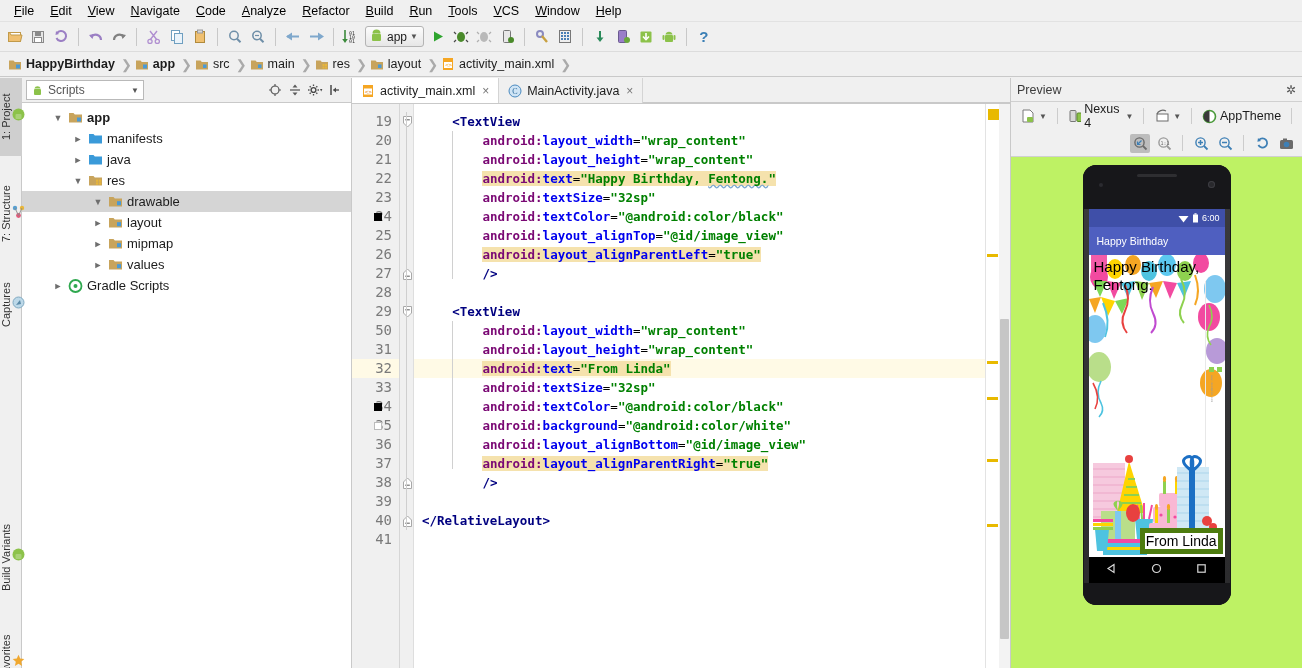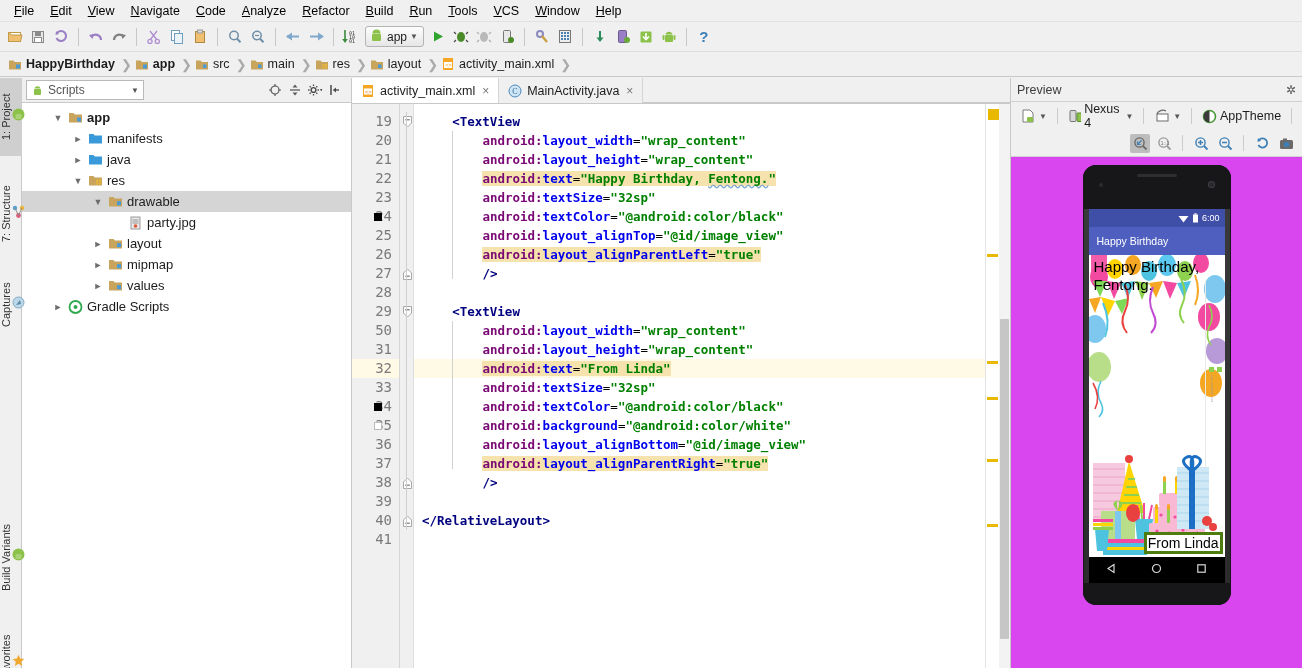--- a/index.html
+++ b/index.html
@@ -132,21 +132,21 @@
   .pvhead .gear { margin-left:auto; font-size:12px; color:#555; }
   .pvtb { height:28px; display:flex; align-items:center; gap:3px; padding:0 6px; }
   .pvchip { display:flex; align-items:center; gap:3px; font-size:12.5px; padding:0 3px; }
   .pvcaret { font-size:8px; color:#555; }
   .pvsep { width:1px; height:16px; background:#ccc; margin:0 4px; }
   .pvtb2 { height:26px; display:flex; align-items:center; justify-content:flex-end;
            gap:4px; padding:0 6px; }
   .zbtn { width:20px; height:19px; display:flex; align-items:center; justify-content:center;
           font-size:12px; color:#3d7fb5; }
   .zbtn.pressed { background:#bdbdbd; border-radius:2px; }
-  .pvcanvas { flex:1; background:#d946ef; border-top:1px solid #d0d0d0;
+  .pvcanvas { flex:1; background:#bef264; border-top:1px solid #d0d0d0;
               position:relative; display:flex; justify-content:center; }
 
   
   .device { position:absolute; top:8px; width:148px; height:440px;
             background:linear-gradient(#3b3b3d,#2b2b2d); border-radius:14px;
             box-shadow: inset 0 0 0 1px #18181a; }
   .dev-top { position:absolute; top:0; left:0; right:0; height:44px; background:#17171a;
              border-radius:13px 13px 0 0; }
   .speaker { position:absolute; top:9px; left:50%; transform:translateX(-50%);
              width:40px; height:3px; background:#2e2e31; border-radius:2px; }
@@ -164,21 +164,21 @@
   .appcontent { position:relative; height:302px; background:#fff; overflow:hidden; }
   .partyimg { position:absolute; inset:0; }
   .navbar { position:absolute; top:392px; left:6px; width:136px; height:26px; background:#000;
             display:flex; align-items:center; justify-content:space-around; }
   .navbar .n { color:#d8d8d8; }
   .dev-bot { position:absolute; top:418px; left:0; right:0; bottom:0; background:#17171a;
              border-radius:0 0 13px 13px; }
   .tv-big { position:absolute; left:5px; top:3px; font-size:15px; color:#000;
             font-family:"Liberation Sans",sans-serif; line-height:18px; z-index:5; }
   .tv-from { position:absolute; right:2px; bottom:3px; background:#fff; color:#000;
-             font-size:14px; padding:0 1px; border:3px solid #4d7c0f; z-index:6;
+             font-size:14px; padding:0 1px; border:5px solid #4d7c0f; z-index:6;
              font-family:"Liberation Sans",sans-serif; }
 </style>
 </head>
 <body>
 
 <div id="app">
 
   <div class="menubar" id="menubar">
       <div class="mi"><u>F</u>ile</div>
       <div class="mi"><u>E</u>dit</div>
@@ -570,29 +570,20 @@
               </svg></span>
             <span class="tlabel">res</span>
           </div>
           <div class="trow sel" style="padding-left: 70px;">
             <span class="twist">▼</span>
             <span class="ico"><svg width="15" height="13">
                 <path d="M1 2 L5.5 2 L6.8 3.6 L14 3.6 L14 11.5 L1 11.5 Z" fill="#c8a45c"></path>
                 <rect x="9" y="6.2" width="4" height="4" fill="#4a9ad6"></rect>
               </svg></span>
             <span class="tlabel">drawable</span>
-          </div>
-          <div class="trow" style="padding-left: 90px;">
-            <span class="twist empty">•</span>
-            <span class="ico"><svg width="15" height="14">
-                <rect x="3" y="1" width="9" height="12" fill="#e8e8e8" stroke="#9a9a9a"></rect>
-                <rect x="4.5" y="3" width="6" height="5" fill="#c0c0c0"></rect>
-                <circle cx="7.5" cy="10" r="1.8" fill="#e05a3a"></circle>
-              </svg></span>
-            <span class="tlabel">party.jpg</span>
           </div>
           <div class="trow" style="padding-left: 70px;">
             <span class="twist">►</span>
             <span class="ico"><svg width="15" height="13">
                 <path d="M1 2 L5.5 2 L6.8 3.6 L14 3.6 L14 11.5 L1 11.5 Z" fill="#c8a45c"></path>
                 <rect x="9" y="6.2" width="4" height="4" fill="#4a9ad6"></rect>
               </svg></span>
             <span class="tlabel">layout</span>
           </div>
           <div class="trow" style="padding-left: 70px;">

